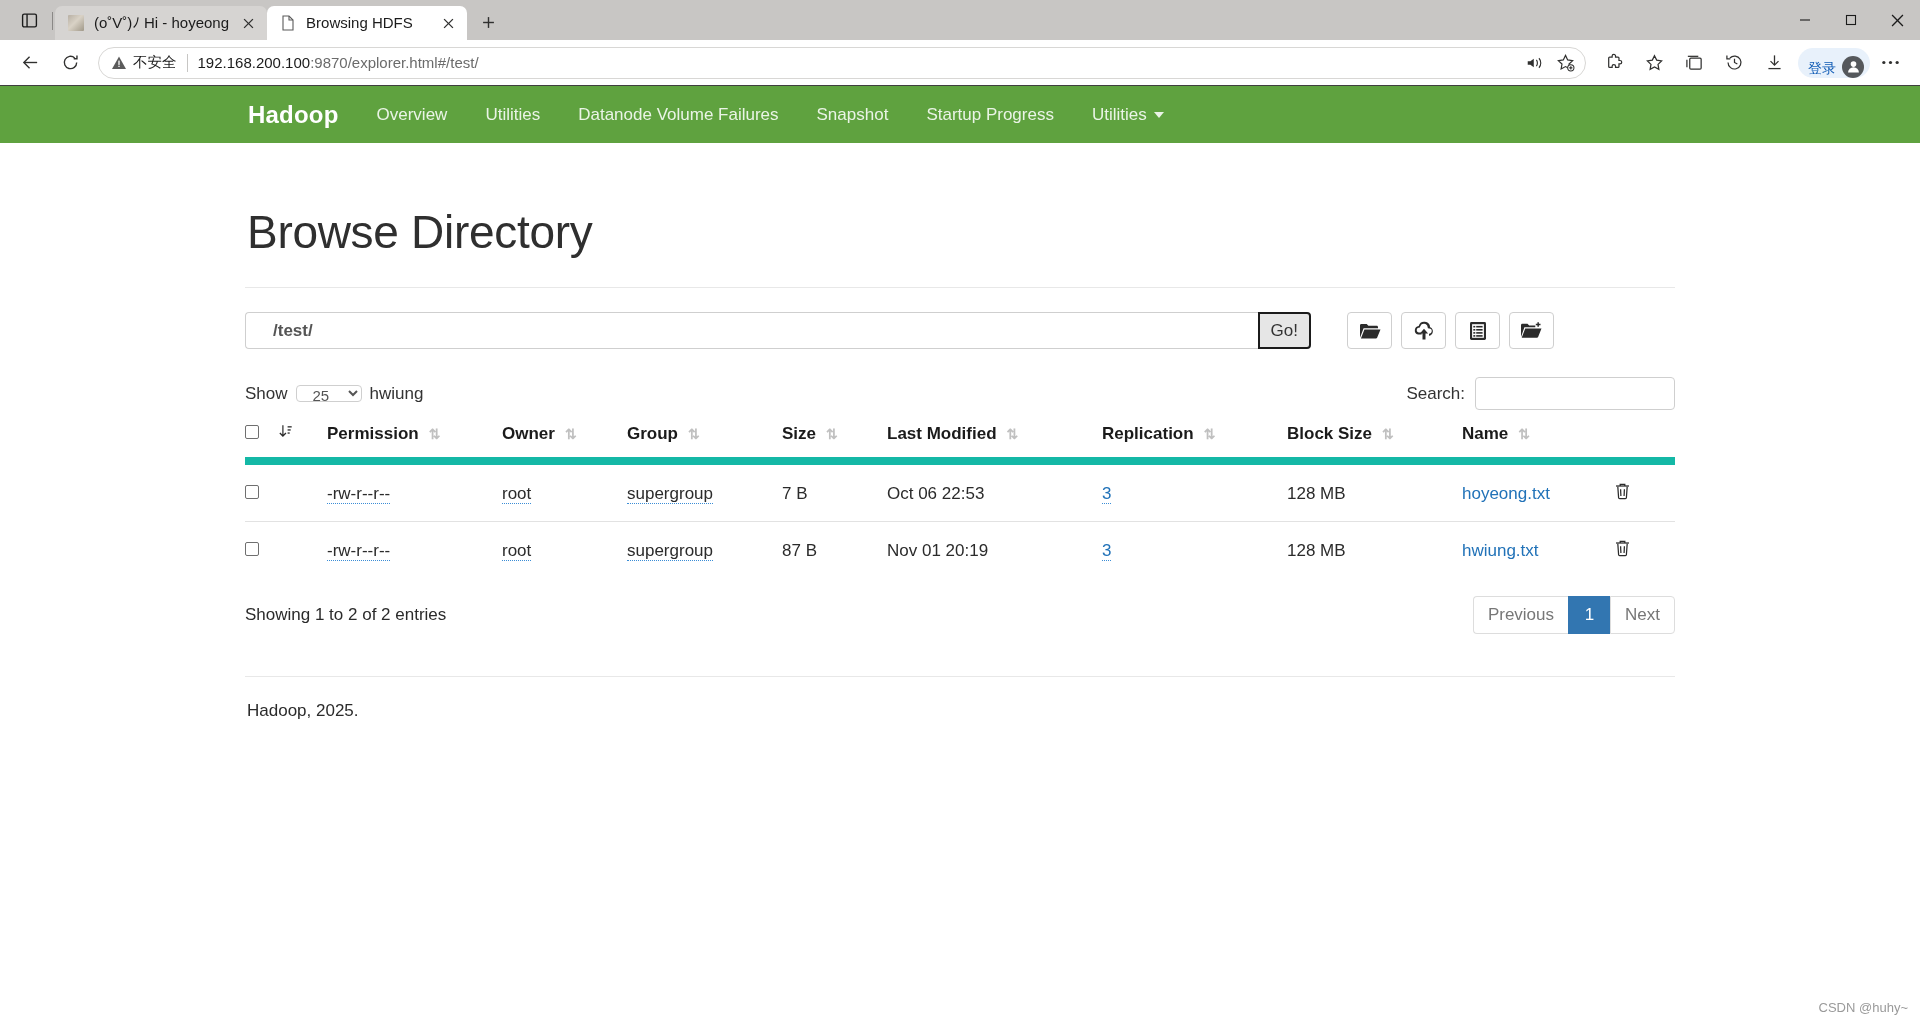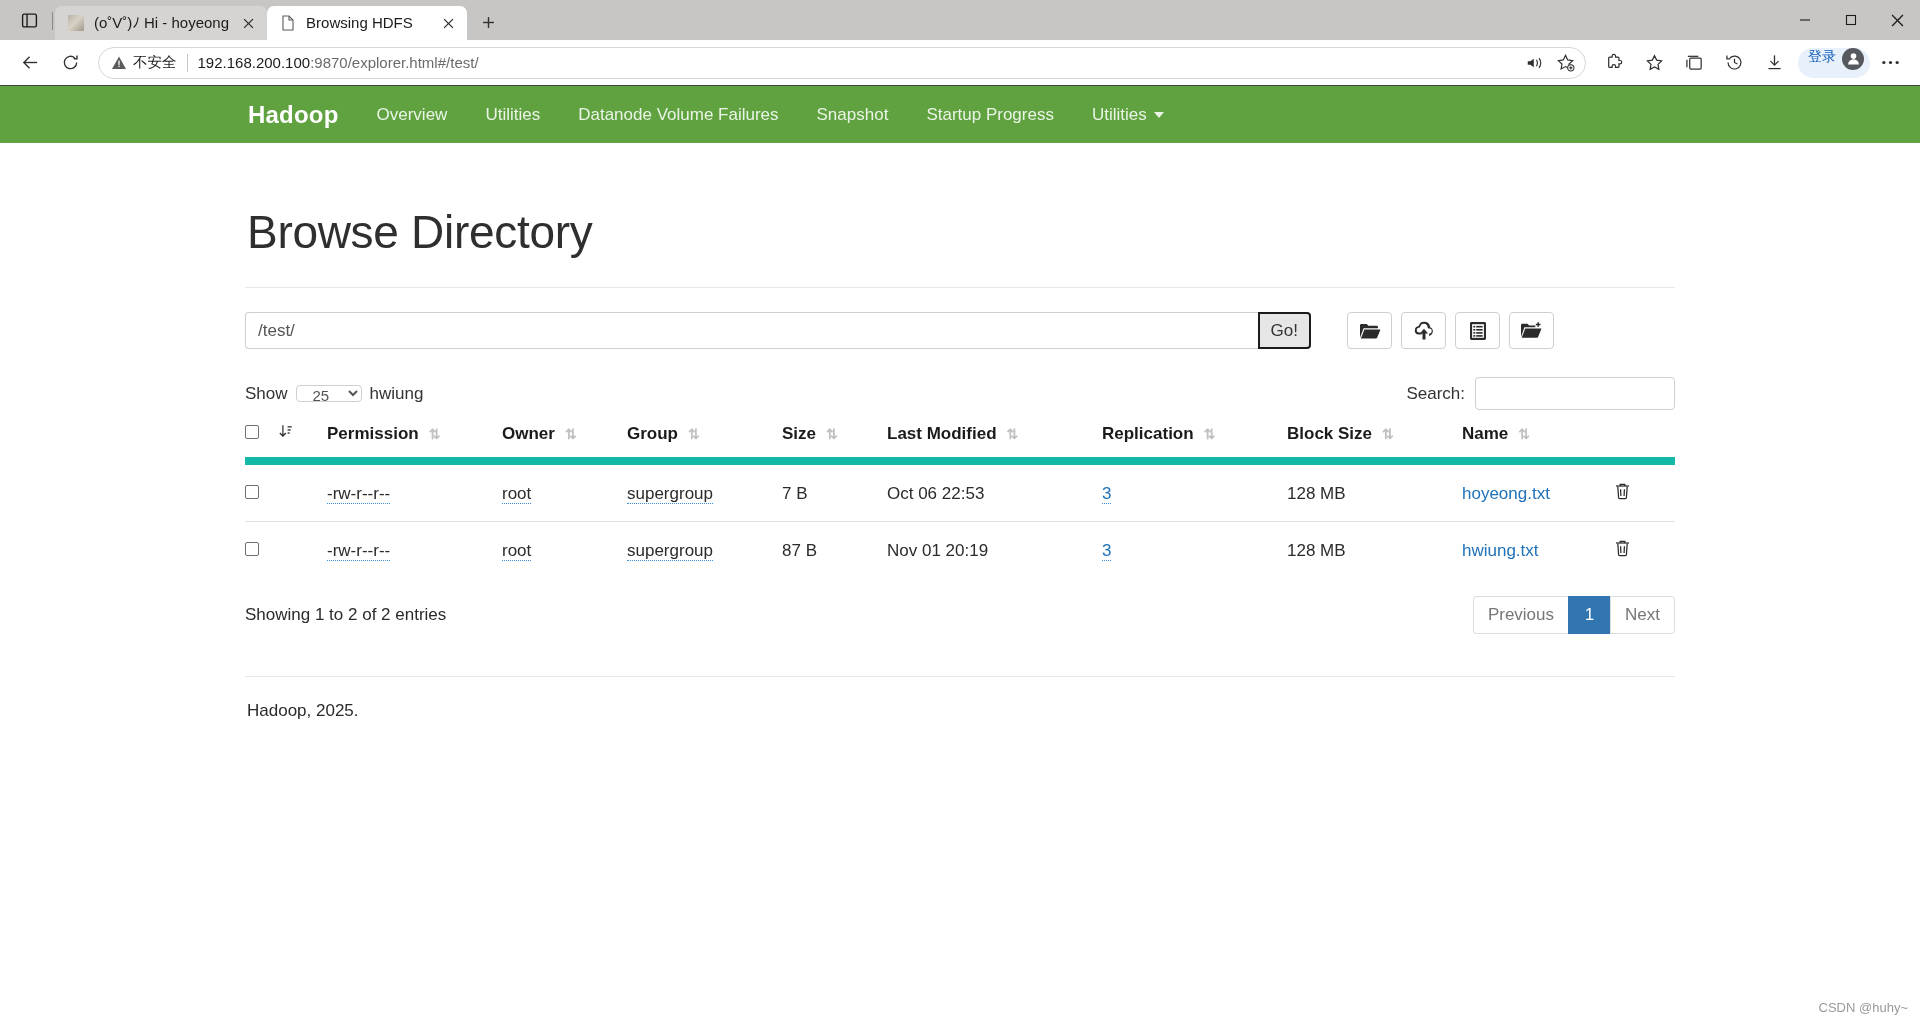--- a/index.html
+++ b/index.html
@@ -98,21 +98,21 @@
   .sec-warn-text { font-size: 14.5px; color: #1b1b1b; }
   .addr-sep { width: 1px; height: 18px; background: #c7c6c4; margin: 0 10px; }
   .url { font-size: 15px; color: #1b1b1b; white-space: nowrap; flex: 1 1 auto; overflow: hidden; }
   .url .dim { color: #6b6b6b; }
   .addr-right { display: flex; align-items: center; gap: 2px; flex: 0 0 auto; }
   .addr-btn {
     width: 28px; height: 28px; display: flex; align-items: center;
     justify-content: center; border-radius: 4px; color: #30302f;
   }
   .profile-pill {
-    display: flex; align-items: flex-start; gap: 6px;
+    display: flex; align-items: flex-end; gap: 6px;
     background: #e8f1fb; border-radius: 16px;
     height: 30px; padding: 0 6px 0 10px; margin-left: 4px;
   }
   .profile-pill .lbl { font-size: 14px; color: #0f5bb5; }
   .avatar {
     width: 22px; height: 22px; border-radius: 50%;
     background: #55585c; display:flex; align-items:center; justify-content:center;
   }
 
   
@@ -150,23 +150,23 @@
 
   .path-row {
     display: flex; align-items: center;
     margin-top: 24px;
   }
   .input-group { display: flex; flex: 0 0 1066px; }
   .path-input {
     flex: 1 1 auto; height: 37px;
     border: 1px solid #cfcfcf; border-right: none;
     border-radius: 4px 0 0 4px;
-    font-size: 17px; color: #555; padding: 0 12px;
+    font-size: 17px; color: #555; padding: 0 27px;
     font-family: "Liberation Sans", sans-serif;
-    outline: none; background: #fff;
+    outline: none; background: #fff; font-weight: bold;
   }
   .go-btn {
     height: 37px; min-width: 53px;
     background: #e6e6e6;
     border: 2px solid #1b1b1b;
     border-radius: 0 4px 4px 0;
     font-size: 17px; color: #333;
     font-family: "Liberation Sans", sans-serif;
     padding: 0 11px;
   }

